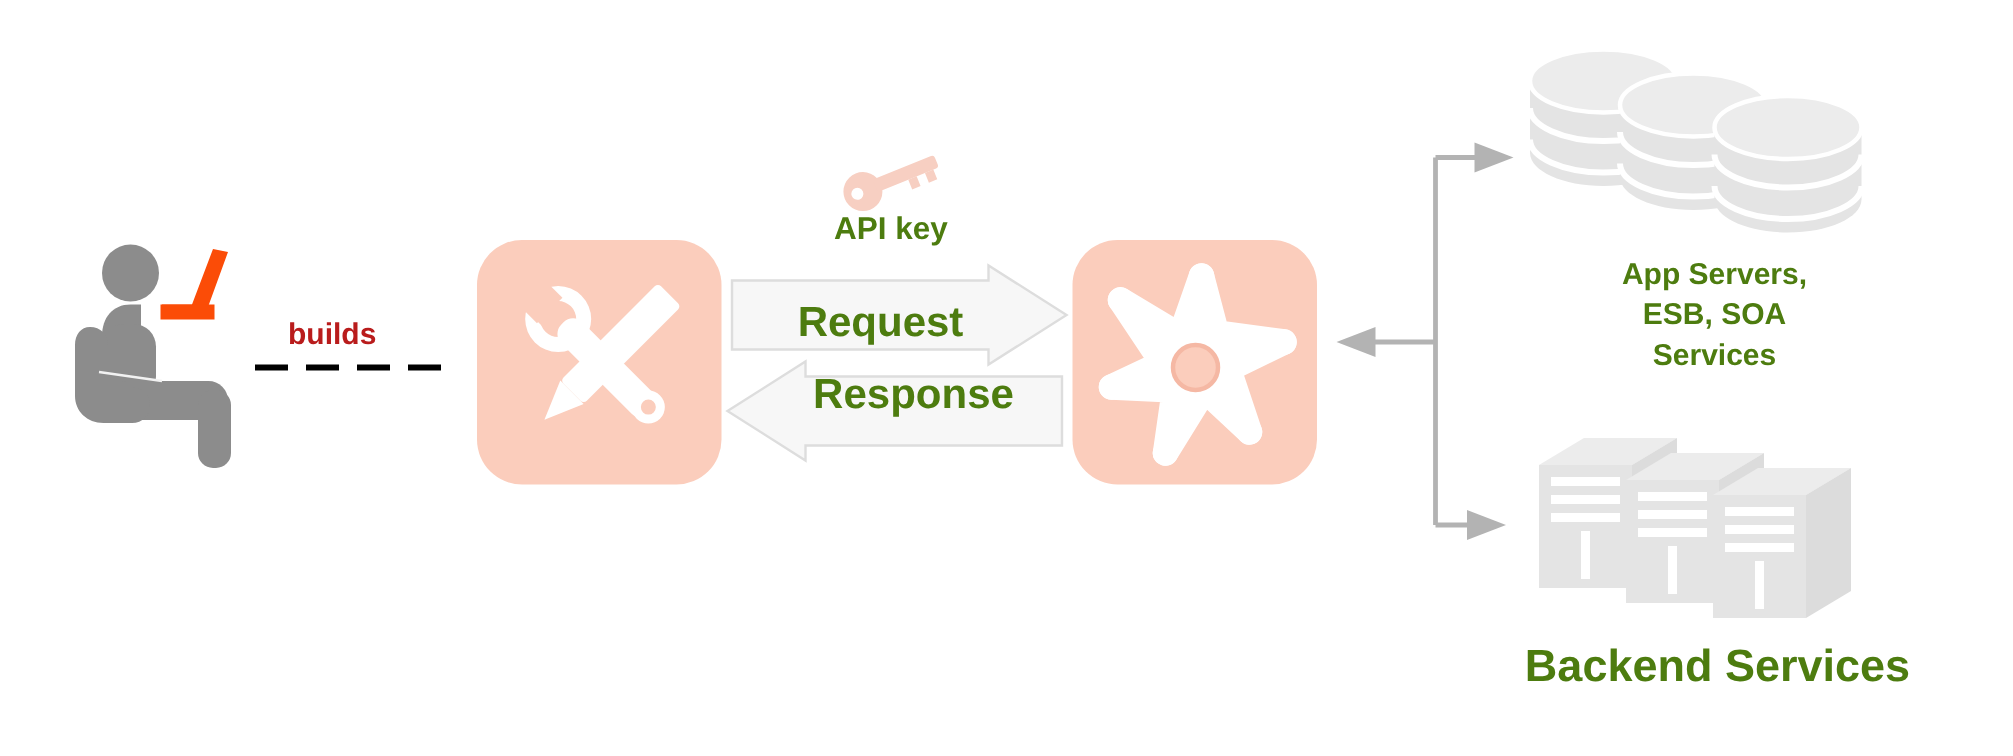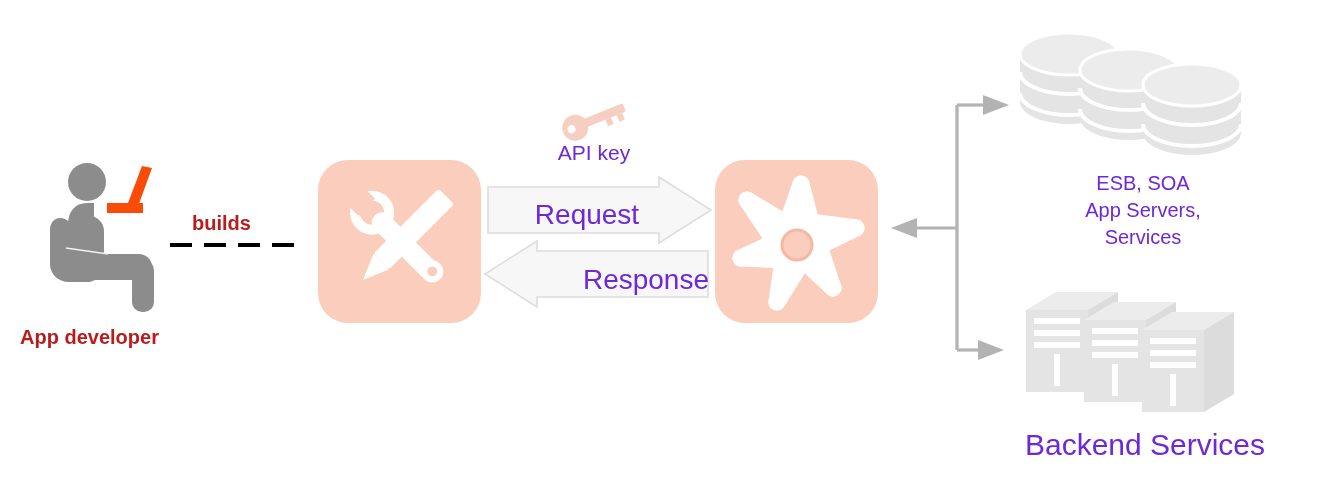--- a/index.html
+++ b/index.html
@@ -20,22 +20,22 @@
   .abs { position: absolute; }
 
   
   .lbl-dark {
     color: #b91c1c;
     font-weight: bold;
     font-size: 20px;
     white-space: nowrap;
   }
   .lbl-gray {
-    color: #6d28d9;
-    font-weight: normal;
+    color: #4d7c0f;
+    font-weight: bold;
     white-space: nowrap;
   }
   .lbl-node { font-size: 21px; }
   .lbl-flow { font-size: 28px; }
   .lbl-key  { font-size: 21px; }
   .lbl-stack{ font-size: 20px; line-height: 27px; text-align: center; }
   .lbl-backend { font-size: 30px; }
 
   
   .tile {
@@ -67,21 +67,20 @@
       <path d="M18 58 C12 58 8 63 8 70 L8 104 C8 114 16 122 27 122 L46 122 C53 122 58 117 58 110 C58 103 53 98 46 98 L30 98 L30 70 C30 63 25 58 18 58 Z" fill="#8c8c8c"></path>
 
       <rect x="90" y="100" width="22" height="52" rx="10" fill="#8c8c8c"></rect>
 
       <path d="M24 88 L66 94" stroke="#f2f2f2" stroke-width="1.6" fill="none"></path>
 
       <path d="M100 6 L110 8 L94 52 L66 52 L66 43 L86 43 Z" fill="#fb4c07"></path>
       <rect x="65" y="43" width="36" height="10" fill="#fb4c07"></rect>
     </svg>
   </div>
-  <div class="abs lbl-dark" style="left:20px; top:326px;">App developer</div>
 
   <div class="abs lbl-dark" style="left:192px; top:212px; font-size:20px;">builds</div>
   <div class="abs" style="left:168px; top:240px;">
     <svg width="136" height="10" viewBox="0 0 136 10" aria-hidden="true">
       <line x1="2" y1="5" x2="134" y2="5" stroke="#000000" stroke-width="4" stroke-dasharray="22 12" stroke-linecap="butt"></line>
     </svg>
   </div>
 
   <div class="abs tile" style="left:318px; top:160px;">
     <svg width="163" height="163" viewBox="0 0 163 163" aria-hidden="true">
@@ -122,21 +121,21 @@
       <polygon points="1,11 172,11 172,1 224,34 172,67 172,57 1,57" fill="#f7f7f7" stroke="#dddddd" stroke-width="1.6"></polygon>
     </svg>
   </div>
   <div class="abs lbl-gray lbl-flow" style="left:487px; top:199px; width:200px; text-align:center;">Request</div>
 
   <div class="abs" style="left:483px; top:240px;">
     <svg width="226" height="68" viewBox="0 0 226 68" aria-hidden="true">
       <polygon points="225,11 54,11 54,1 2,34 54,67 54,57 225,57" fill="#f7f7f7" stroke="#dddddd" stroke-width="1.6"></polygon>
     </svg>
   </div>
-  <div class="abs lbl-gray lbl-flow" style="left:509px; top:264px; width:200px; text-align:right;">Response</div>
+  <div class="abs lbl-gray lbl-flow" style="left:509px; top:247px; width:200px; text-align:center;">Response</div>
 
   <div class="abs tile" style="left:715px; top:160px;">
     <svg width="163" height="163" viewBox="0 0 163 163" aria-hidden="true">
       <g fill="#ffffff" stroke="#ffffff" stroke-width="17" stroke-linecap="round" stroke-linejoin="round">
 
         <path d="M81 82 L86 24"></path>
         <path d="M81 82 L32 40"></path>
         <path d="M81 82 L26 98"></path>
         <path d="M81 82 L62 142"></path>
         <path d="M81 82 L118 128"></path>
@@ -176,22 +175,22 @@
           <path d="M0 61 C0 73 22 83 49 83 C76 83 98 73 98 61" fill="none" stroke="#ffffff" stroke-width="4"></path>
           <ellipse cx="49" cy="22" rx="49" ry="21" fill="none" stroke="#ffffff" stroke-width="3"></ellipse>
         </g>
       </defs>
       <use href="#dbcyl" x="0" y="0"></use>
       <use href="#dbcyl" x="60" y="16"></use>
       <use href="#dbcyl" x="123" y="31"></use>
     </svg>
   </div>
   <div class="abs lbl-gray lbl-stack" style="left:1012px; top:170px; width:262px;">
+    <div>App Servers,</div>
     <div>ESB, SOA</div>
-    <div>App Servers,</div>
     <div>Services</div>
   </div>
 
   <div class="abs" style="left:1026px; top:288px;">
     <svg width="240" height="110" viewBox="0 0 240 110" aria-hidden="true">
       <defs>
         <g id="srv">
 
           <polygon points="0,18 30,0 92,0 62,18" fill="#ececec"></polygon>
 

